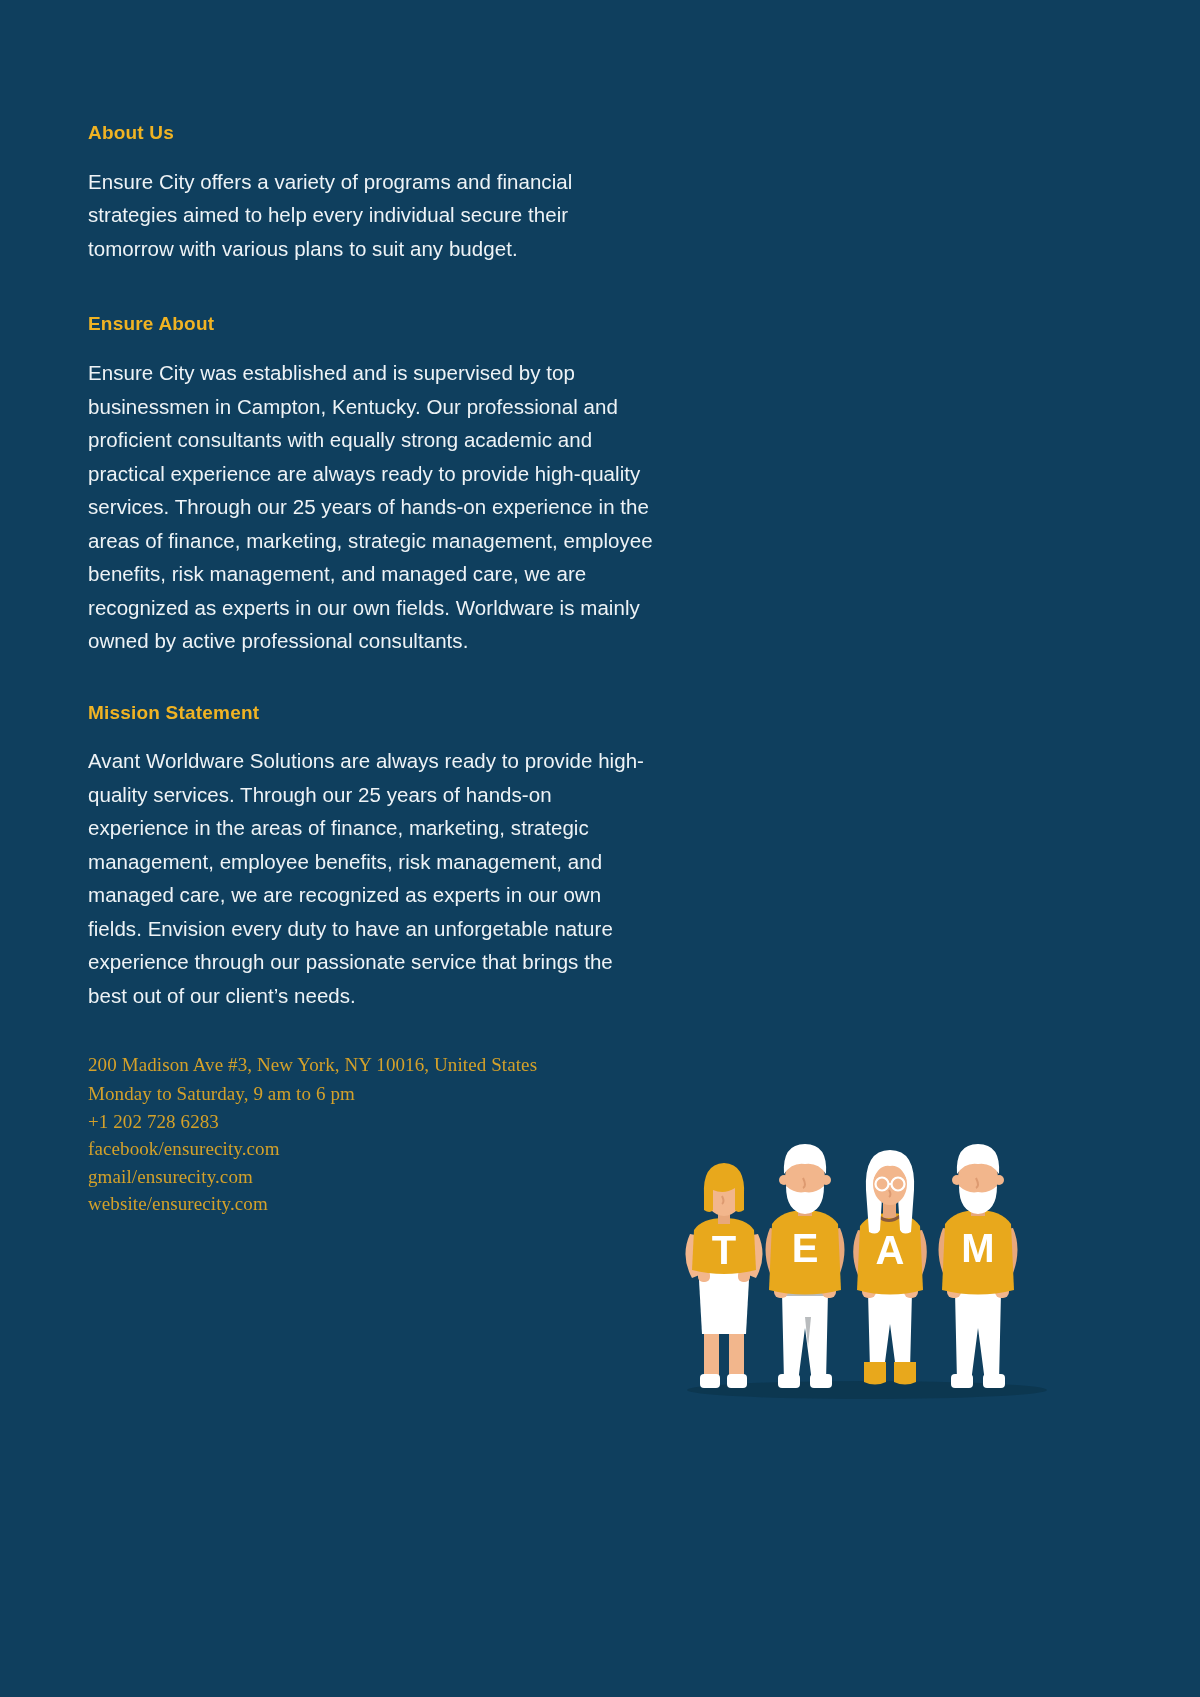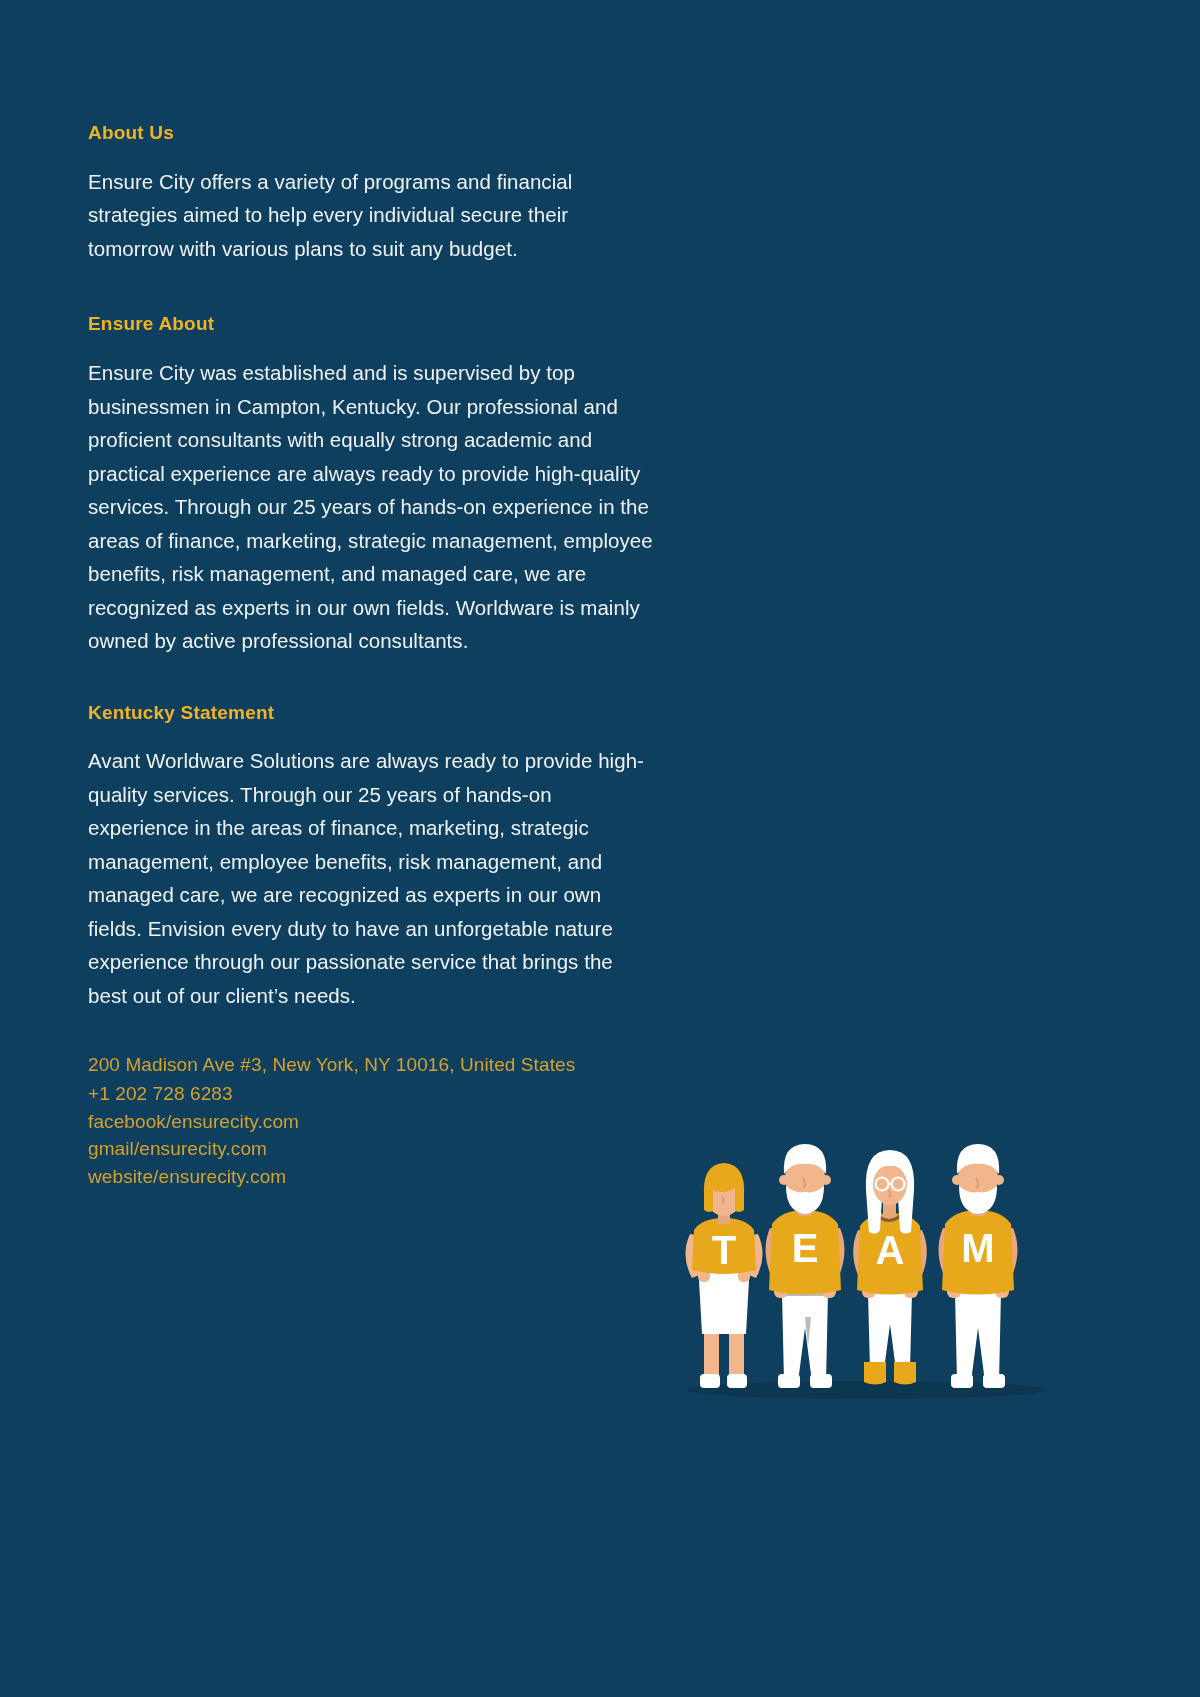--- a/index.html
+++ b/index.html
@@ -54,21 +54,21 @@
   .gap-md { height: 44px; }
 
   
   .contact {
     margin-top: 42px;
     color: #d4a12a;
     font-size: 19px;
     line-height: 27.5px;
     letter-spacing: 0.1px;
   }
-  .contact .line { display: block; }
+  .contact .line { display: block; font-family: Liberation Serif, serif; }
   .contact .address { max-width: 510px; line-height: 22px; margin-bottom: 4px; }
 
   
   .illustration {
     position: absolute;
     left: 672px;
     top: 1112px;
     width: 390px;
     height: 290px;
   }
@@ -89,26 +89,27 @@
     <div class="gap-lg"></div>
 
     <div class="section">
       <h2 class="heading">Ensure About</h2>
       <p class="body-text">Ensure City was established and is supervised by top businessmen in Campton, Kentucky. Our professional and proficient consultants with equally strong academic and practical experience are always ready to provide high-quality services. Through our 25 years of hands-on experience in the areas of finance, marketing, strategic management, employee benefits, risk management, and managed care, we are recognized as experts in our own fields. Worldware is mainly owned by active professional consultants.</p>
     </div>
 
     <div class="gap-md"></div>
 
     <div class="section">
-      <h2 class="heading">Kentucky Statement</h2>
+      <h2 class="heading">Mission Statement</h2>
       <p class="body-text">Avant Worldware Solutions  are always ready to provide high-quality services. Through our 25 years of hands-on experience in the areas of finance, marketing, strategic management, employee benefits, risk management, and managed care, we are recognized as experts in our own fields. Envision every duty to have an unforgetable nature experience through our passionate service that brings the best out of our client’s needs.</p>
     </div>
 
     <div class="contact">
       <span class="line address">200 Madison Ave #3, New York, NY 10016, United States</span>
+      <span class="line">Monday to Saturday, 9 am to 6 pm</span>
       <span class="line">+1 202 728 6283</span>
       <span class="line">facebook/ensurecity.com</span>
       <span class="line">gmail/ensurecity.com</span>
       <span class="line">website/ensurecity.com</span>
     </div>
 
   </div>
 
   <div class="illustration">
     <svg viewBox="0 0 390 290" xmlns="http://www.w3.org/2000/svg">

